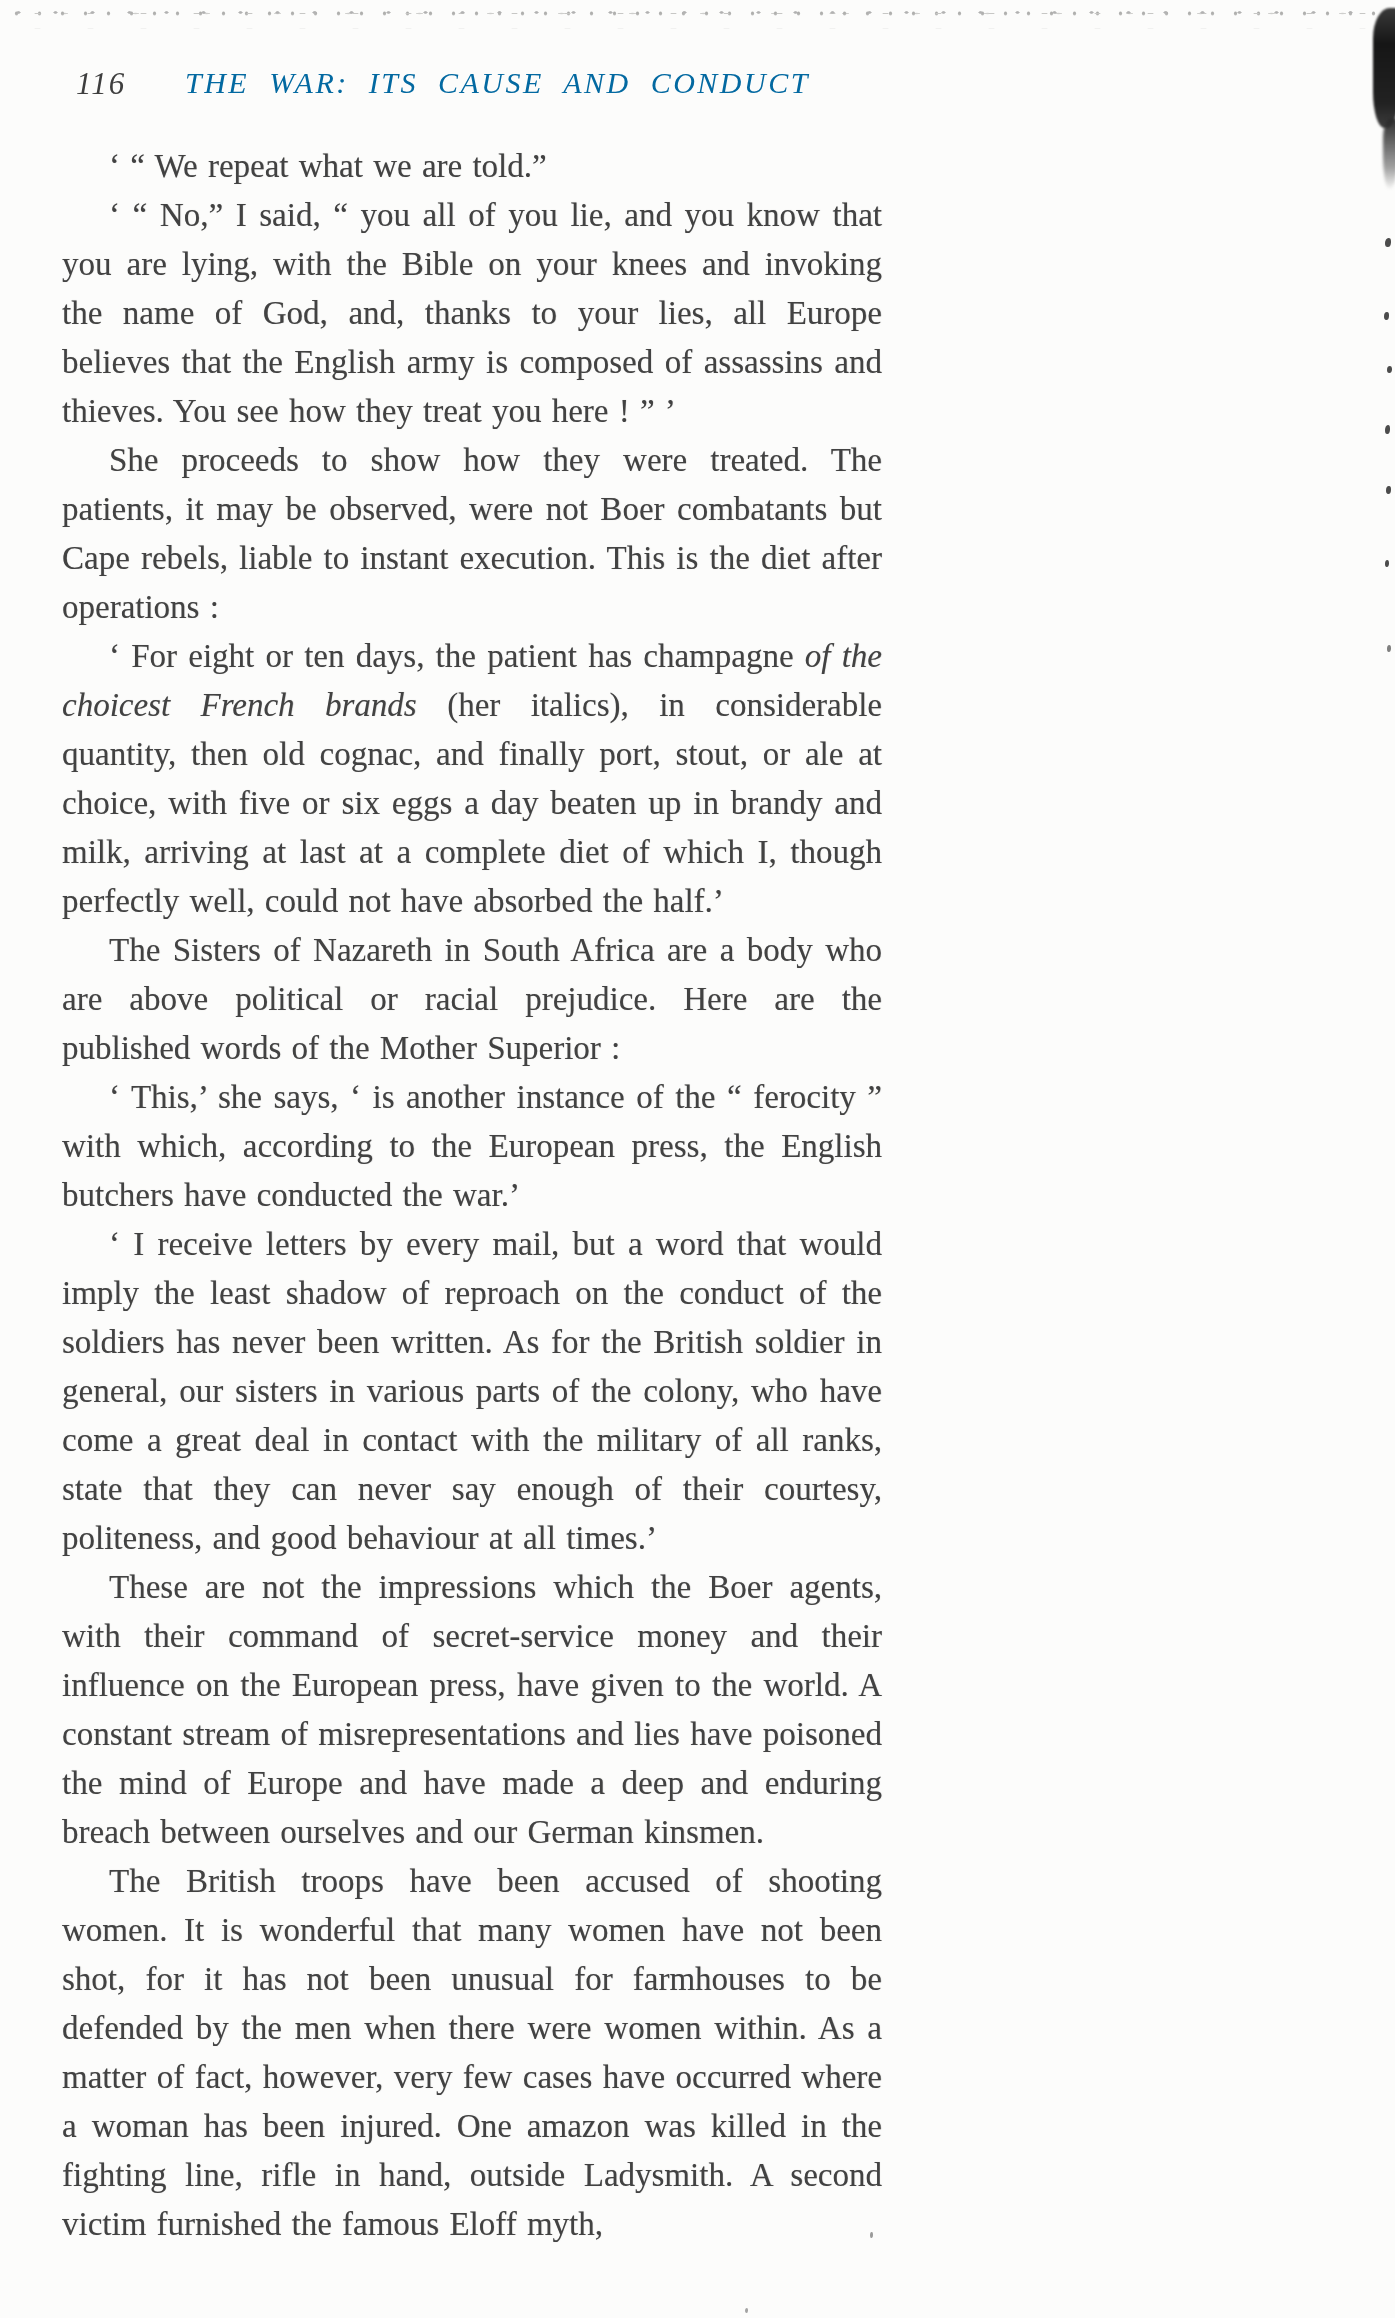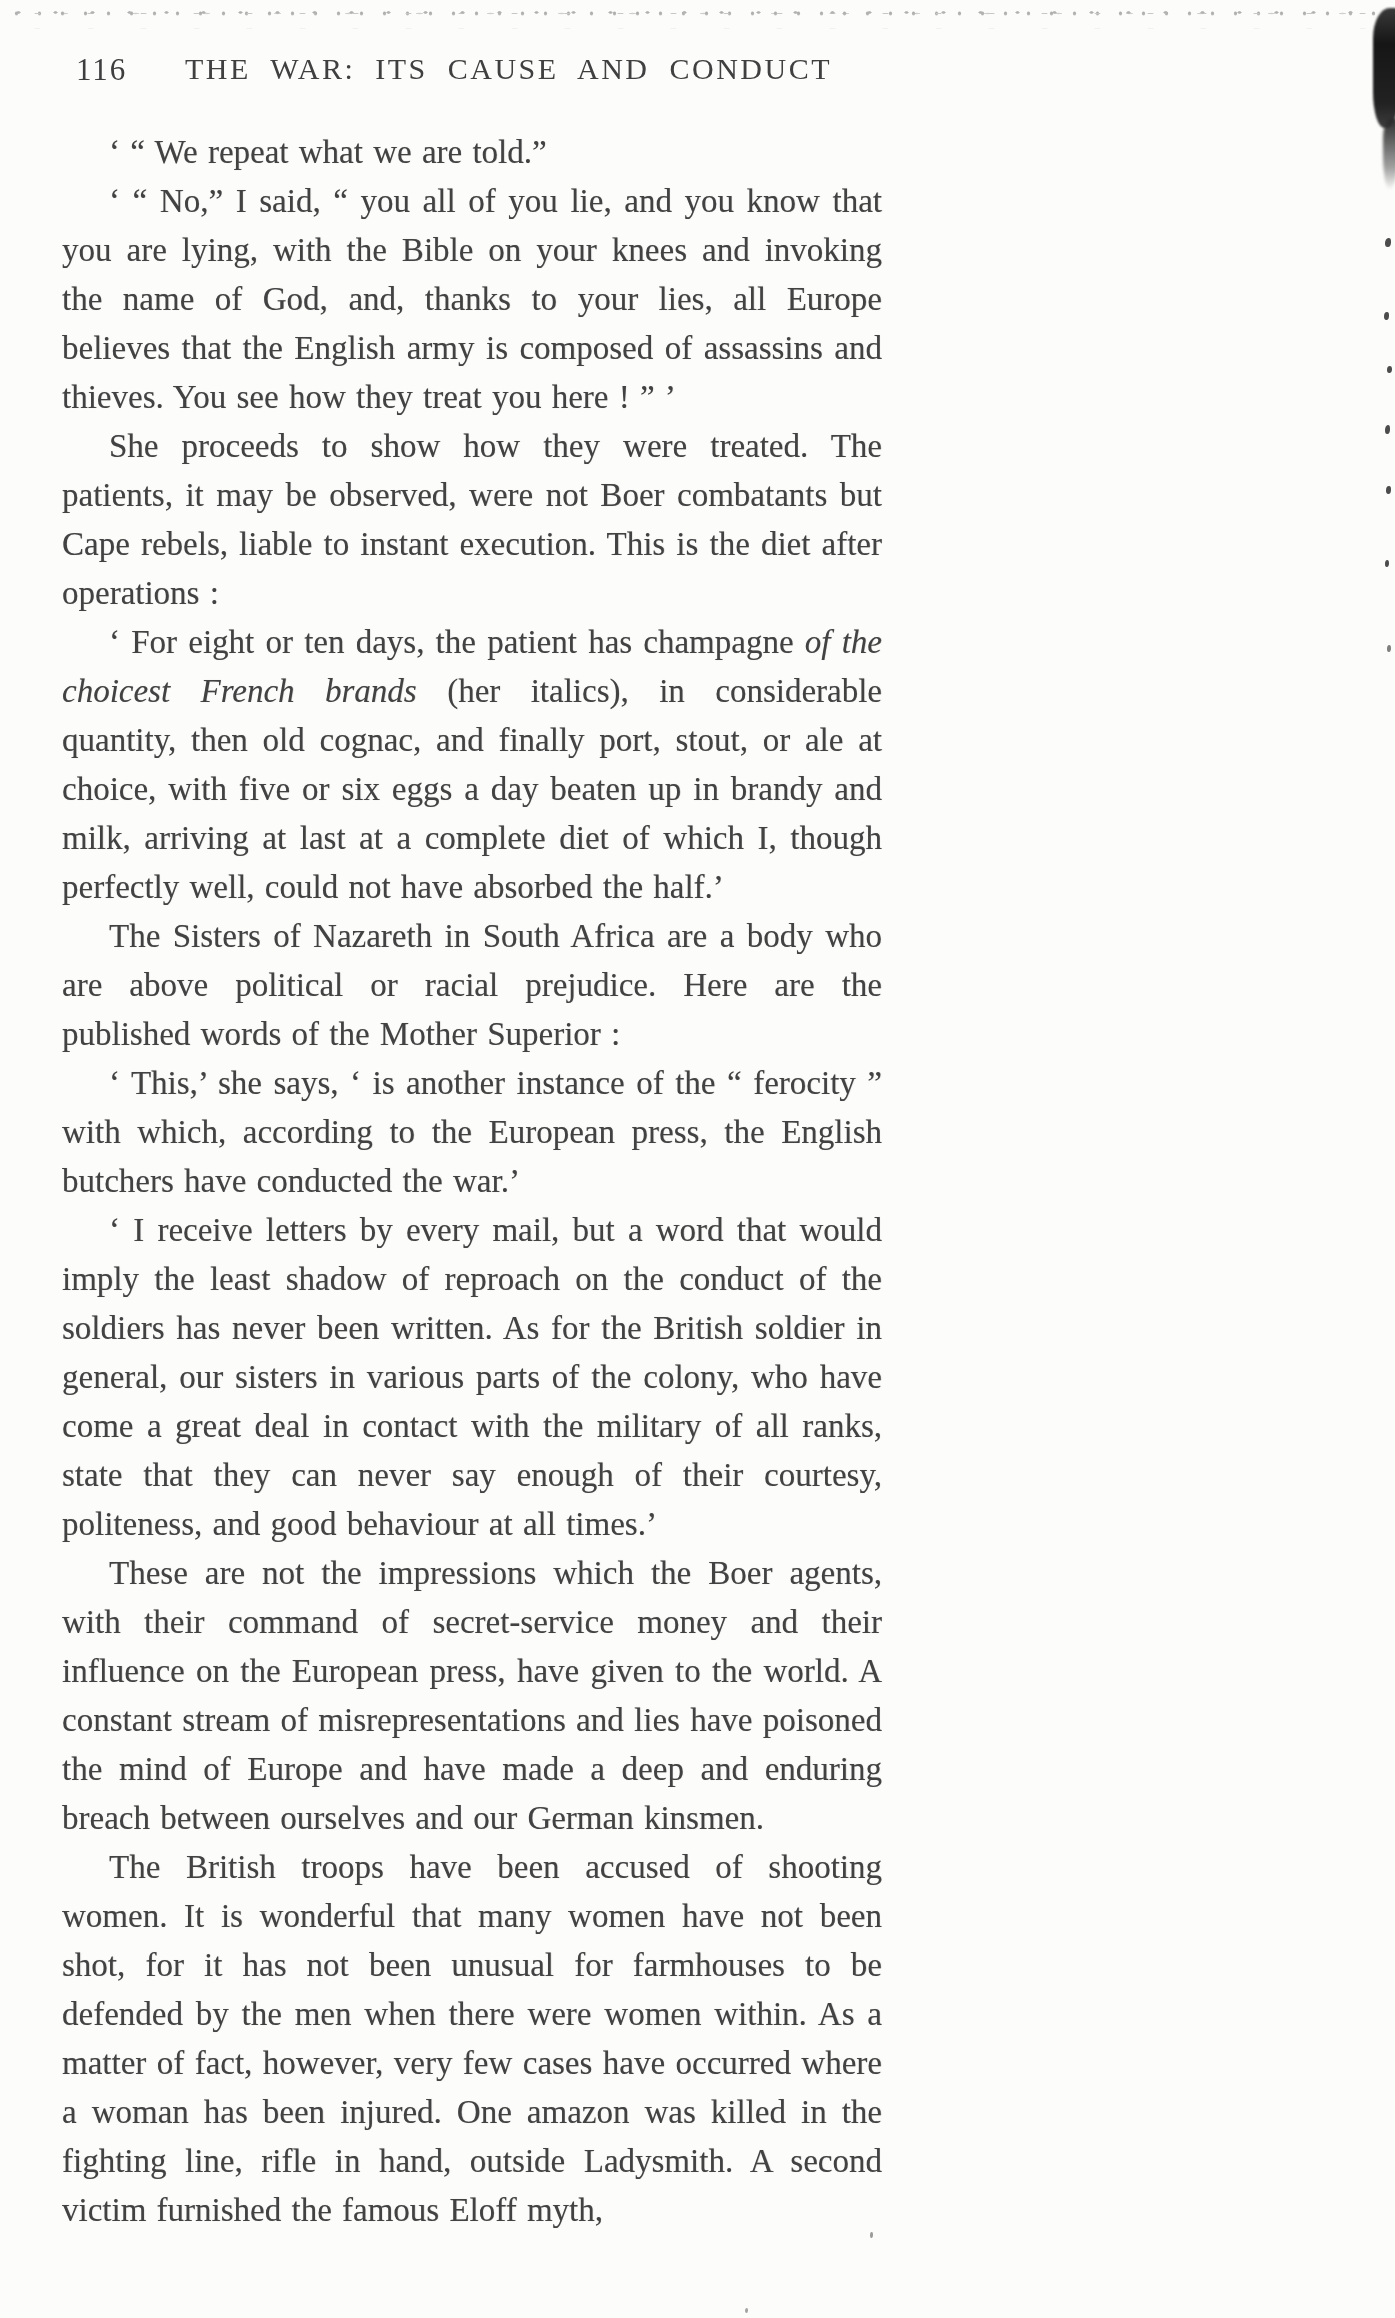--- a/index.html
+++ b/index.html
@@ -50,40 +50,41 @@
   }
   .speck {
     position: absolute;
     background: #4c4c4c;
     border-radius: 60% 40% 55% 45%;
     filter: blur(.4px);
   }
 
   .page-header {
     position: relative;
-    margin-top: 52px;
+    margin-top: 66px;
     height: 42px;
+    font-style: italic;
   }
   .page-number {
     position: absolute;
     left: 76px; top: 0;
     font-size: 31px;
     letter-spacing: 2px;
     color: #3e3e3e;
   }
   .running-title {
     position: absolute;
     left: 185px; top: 0;
     width: 610px;
     text-align: center;
     font-size: 30px;
     letter-spacing: 2.5px;
     word-spacing: 10px;
     white-space: nowrap;
-    color: #404040;
+    color: #0369a1;
   }
 
   .page-body {
     margin: 34px 0 0 62px;
     width: 820px;
     font-size: 33px;
     line-height: 49px;
     text-align: justify;
     color: #424242;
     text-shadow: 0.3px 0.3px 0.7px rgba(66,66,66,.38);

